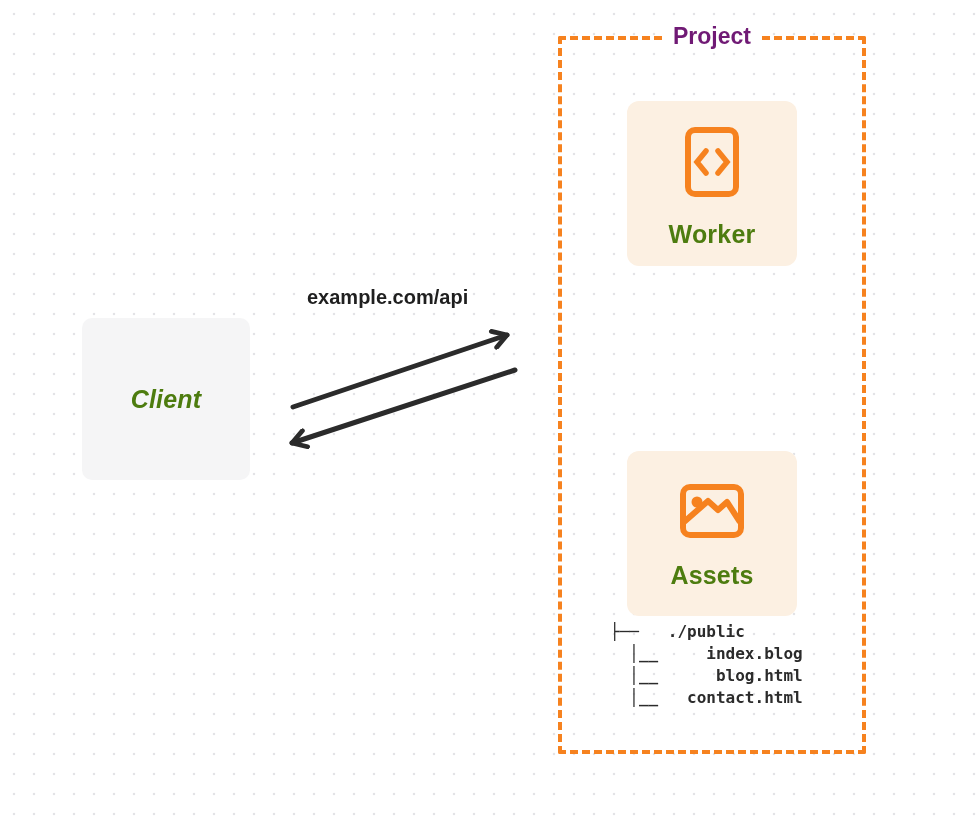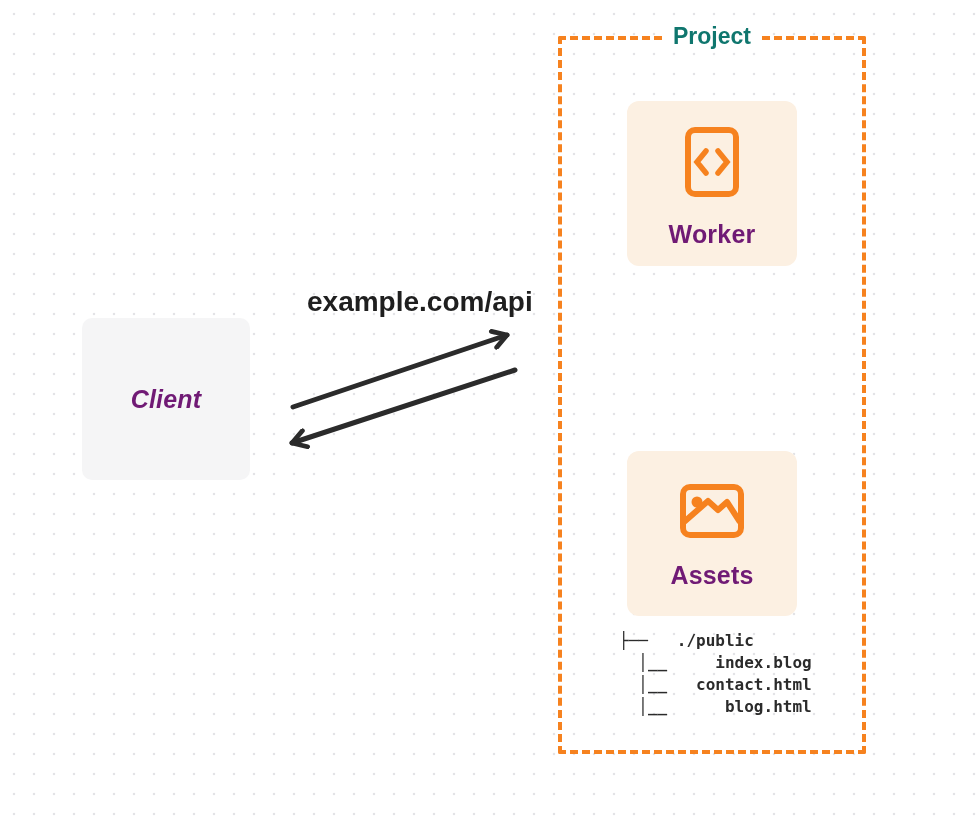--- a/index.html
+++ b/index.html
@@ -20,30 +20,30 @@
     position: absolute;
     left: 82px; top: 318px;
     width: 168px; height: 162px;
     background: #f5f5f6;
     border-radius: 10px;
     display: flex; align-items: center; justify-content: center; font-style: italic;
   }
   .node-label {
     font-weight: 700;
     font-size: 25px;
-    color: #701a75;
+    color: #4d7c0f;
     letter-spacing: 0.2px;
   }
 
   
   .conn-label {
     position: absolute;
     left: 307px; top: 286px;
     font-weight: 700;
-    font-size: 28px;
+    font-size: 20px;
     color: #1f1f1f;
   }
   .arrows { position: absolute; left: 280px; top: 320px; }
   .arrow-line {
     stroke: #2b2b2b;
     stroke-width: 5;
     stroke-linecap: round;
     fill: none;
   }
 
@@ -55,21 +55,21 @@
     box-sizing: border-box;
     border: 4px dashed #f6821f;
     border-radius: 2px;
   }
   .project-label {
     position: absolute;
     left: 50%; top: -4px;
     transform: translate(-50%, -50%);
     background: #ffffff;
     padding: 0 10px;
-    color: #0f766e;
+    color: #701a75;
     font-weight: 700;
     font-size: 23px;
     white-space: nowrap;
   }
 
   
   .card {
     position: absolute;
     left: 50%;
     transform: translateX(-50%);
@@ -95,21 +95,21 @@
     fill: none;
     stroke-width: 5.5;
     stroke-linecap: round;
     stroke-linejoin: miter;
   }
 
   
   .file-tree {
     position: absolute;
     left: 48px; top: 581px;
-    margin: 9px;
+    margin: 0;
     font-family: "DejaVu Sans Mono", monospace;
     font-weight: 700;
     font-size: 16px;
     line-height: 22px;
     color: #2b2b2b;
     white-space: pre;
   }
 </style>
 </head>
 <body>
@@ -146,16 +146,16 @@
 
     <div class="card assets-card">
       <svg width="64" height="54" viewBox="0 0 64 54">
         <rect class="icon-stroke" x="3" y="3" width="58" height="48" rx="7"></rect>
         <circle class="icon-fill" cx="17" cy="18" r="5.5"></circle>
         <path class="icon-stroke" d="M4 38 L28 17 L38 26 L47 18 L60 38" stroke-linejoin="round"></path>
       </svg>
       <span class="node-label">Assets</span>
     </div>
 
-    <pre class="file-tree"><div class="tree-line">├──   ./public</div><div class="tree-line">  │__     index.blog</div><div class="tree-line">  │__   contact.html</div><div class="tree-line">  │__      blog.html</div></pre>
+    <pre class="file-tree"><div class="tree-line">├──   ./public</div><div class="tree-line">  │__     index.blog</div><div class="tree-line">  │__      blog.html</div><div class="tree-line">  │__   contact.html</div></pre>
   </div>
 
 </div>
 
 </body></html>

